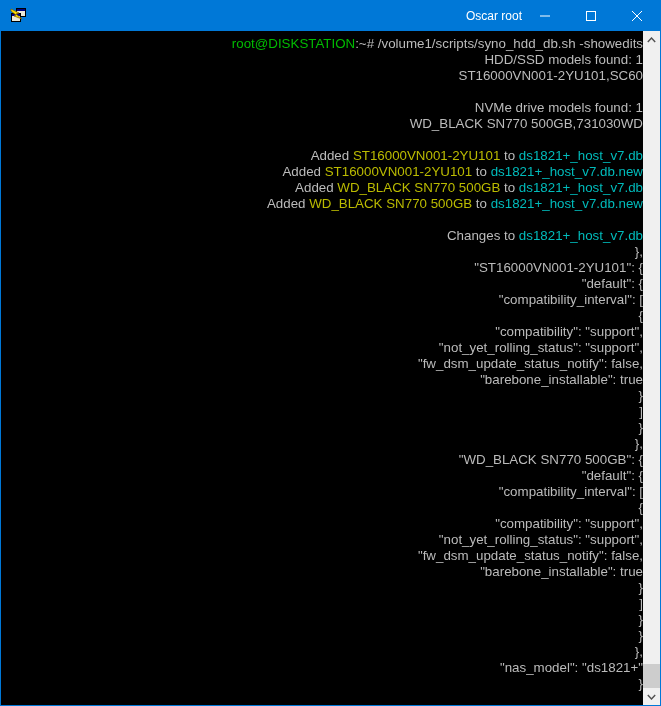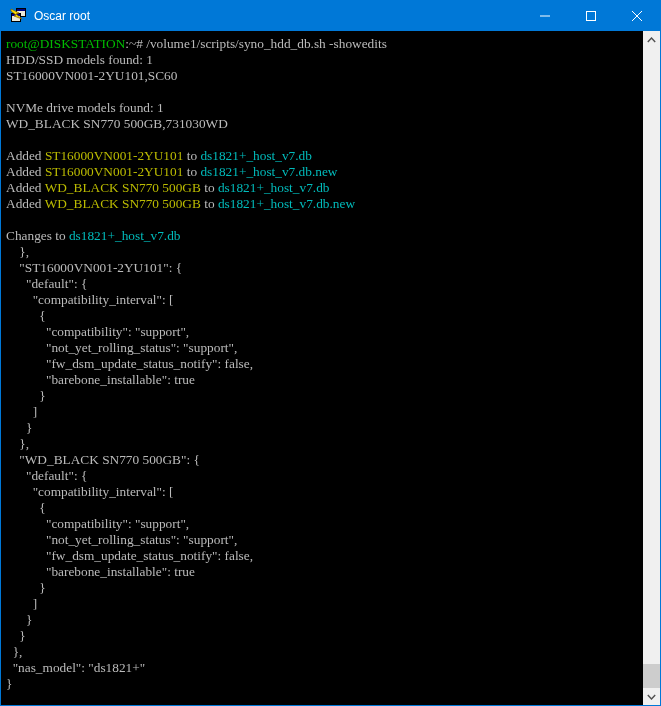--- a/index.html
+++ b/index.html
@@ -1,38 +1,38 @@
 <!DOCTYPE html>
 <html><head>
 <meta charset="utf-8">
 <style>
   html,body { margin:0; padding:0; background:#444; }
   .window {
     width:661px; height:706px; box-sizing:border-box;
     background:#000; border:1px solid #0078d7;
     display:flex; flex-direction:column;
     font-family:"Liberation Sans", sans-serif;
-    position:relative; overflow:hidden;
+    position:relative; overflow:hidden;text-align:right;
   }
   .titlebar {
     height:30px; flex:0 0 30px; background:#0078d7;
     display:flex; align-items:center; color:#fff;
   }
   .titlebar .app-icon { width:16px; height:16px; margin:0 8px 0 9px; flex:0 0 16px; }
   .titlebar .title-text { font-size:12px; line-height:30px; flex:1 1 auto; white-space:nowrap; }
   .win-controls { display:flex; height:30px; flex:0 0 auto; }
   .win-btn {
     width:46px; height:30px; display:flex; align-items:center; justify-content:center;
     background:transparent; border:none; cursor:default;
   }
   .term-area { flex:1 1 auto; display:flex; min-height:0; }
   .term {
     flex:1 1 auto; background:#000; overflow:hidden;
     padding:5px 0 0 5px;
-    font-family:Liberation Serif, serif;
+    font-family:Liberation Sans, sans-serif;
     font-size:13.33px; line-height:16px; white-space:pre;
   }
   .term .term-line { height:16px; }
   .scrollbar {
     flex:0 0 17px; background:#f0f0f0; position:relative;
   }
   .sb-btn {
     position:absolute; left:0; width:17px; height:17px;
     display:flex; align-items:center; justify-content:center; background:#f0f0f0;
   }

